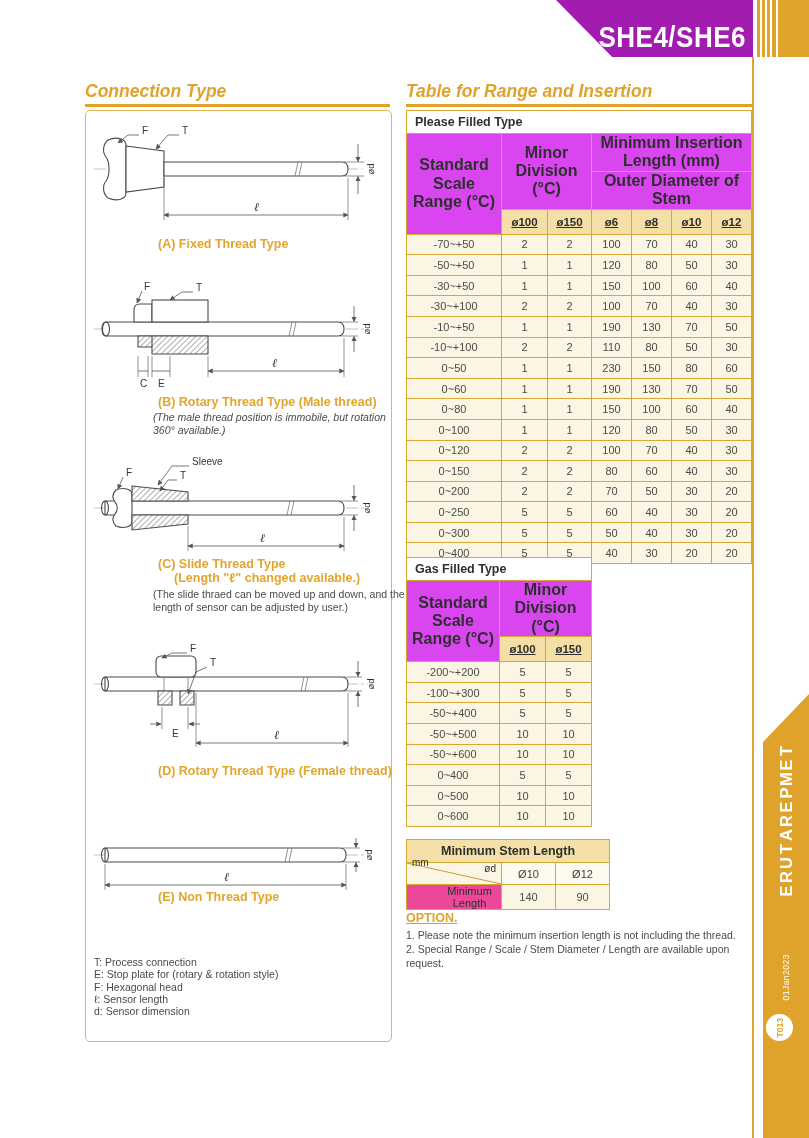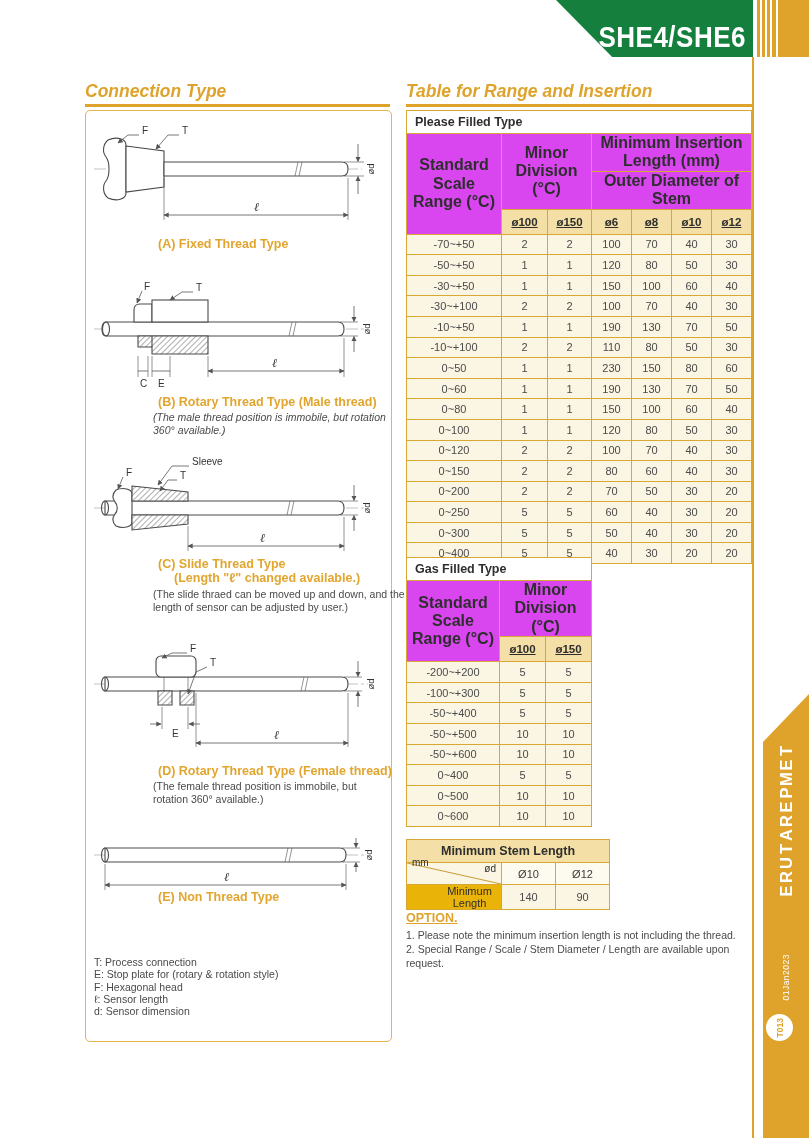--- a/index.html
+++ b/index.html
@@ -1,19 +1,19 @@
 <!DOCTYPE html>
 <html><head>
 <meta charset="utf-8">
 <style>
   html,body{margin:0;padding:0;background:#fff;}
   #page{position:relative;width:809px;height:1138px;background:#fff;overflow:hidden;
         font-family:"Liberation Sans",sans-serif;color:#3c3c3c;}
   
-  #brand-block{position:absolute;left:556px;top:0;width:197px;height:57px;background:#15803d;
+  #brand-block{position:absolute;left:556px;top:0;width:197px;height:57px;background:#a21caf;
                clip-path:polygon(0 0,100% 0,100% 100%,28.5% 100%);}
   #brand-text{position:absolute;right:7px;bottom:2px;font-size:26px;font-weight:800;color:#fff;
               letter-spacing:.5px;transform:scaleY(1.12);transform-origin:bottom;}
   .stripe{position:absolute;top:0;height:57px;background:#DFA32C;}
   #vline{position:absolute;left:752px;top:57px;width:2px;height:1081px;background:#DFA32C;}
   
   #side-band{position:absolute;left:763px;top:694px;width:46px;height:444px;background:#DFA32C;
              clip-path:polygon(0 48px,100% 0,100% 100%,0 100%);}
   #side-word{position:absolute;left:763px;top:744px;width:46px;display:flex;flex-direction:column;align-items:center;}
   .vletter{height:14px;line-height:14px;font-size:16.5px;font-weight:700;color:#fff;transform:rotate(-90deg);}
@@ -47,21 +47,21 @@
   table.dtable{position:absolute;border-collapse:collapse;table-layout:fixed;background:#fff;}
   table.dtable td,table.dtable th{border:1px solid #D9A733;font-size:11px;text-align:center;
       color:#4a4a4a;padding:0 2px;height:19.6px;background:#FBF5E4;font-weight:400;}
   table.dtable .ttl{background:#fff;text-align:left;font-size:12.5px;font-weight:700;color:#2e2e2e;
       padding-left:8px;height:22px;}
   table.dtable th.hc{background:#d946ef;font-weight:700;color:#2e2e2e;font-size:16px;line-height:1.15;}
   table.dtable th.hsym{background:#F4E0A6;font-weight:700;color:#2e2e2e;font-size:11.5px;text-decoration:underline;}
   
   #stem-table td{height:21px;}
   #stem-table .ttl2{background:#F4E0A6;font-weight:700;font-size:12.5px;color:#2e2e2e;text-align:center;height:22px;}
-  #stem-table .goldcell{background:#eab308;color:#2e2e2e;padding-left:33px;}
+  #stem-table .goldcell{background:#ec4899;color:#2e2e2e;padding-left:33px;}
   #stem-table .lightcell{background:#FDFAF0;color:#3c3c3c;}
   .diagcell{position:relative;background:#F4E0A6;}
   .diagcell svg{position:absolute;left:0;top:0;width:100%;height:100%;}
   .diagcell .c-top{position:absolute;right:5px;top:0;font-size:10px;color:#2e2e2e;}
   .diagcell .c-bot{position:absolute;left:5px;bottom:16px;font-size:10px;color:#2e2e2e;}
   
   #option-title{position:absolute;left:406px;top:911px;font-size:12.5px;font-weight:700;color:#DFA32C;
       text-decoration:underline;}
   #option-notes{position:absolute;left:406px;top:928px;font-size:10.5px;line-height:1.35;color:#4a4a4a;width:350px;}
 </style>
@@ -212,21 +212,20 @@
       <text class="lbl" x="80" y="93">E</text>
       <path class="thin" d="M104,49 V103 M256,49 V103"></path>
       <line class="dim" x1="104" y1="99" x2="256" y2="99" marker-start="url(#arr)" marker-end="url(#arr)"></line>
       <text class="dlbl" x="182" y="95">ℓ</text>
       <path class="thin" d="M252,33 H270 M252,47 H270"></path>
       <line class="dim" x1="266" y1="17" x2="266" y2="32.5" marker-end="url(#arr)"></line>
       <line class="dim" x1="266" y1="63" x2="266" y2="47.5" marker-end="url(#arr)"></line>
       <text class="odlbl" x="279" y="43" transform="rotate(-90 279 40)">ød</text>
     </svg>
     <div class="cap" style="top:653px;">(D) Rotary Thread Type (Female thread)</div>
-    <div class="dnote" style="top:669px;width:240px;">(The female thread position is immobile, but rotation 360° available.)</div>
 
     <svg style="top:723px;" width="290" height="62" viewBox="0 0 290 62">
       <line class="cl" x1="2" y1="21" x2="274" y2="21"></line>
       <path class="part" d="M13,14 H248 Q254,14 254,21 Q254,28 248,28 H13 Z"></path>
       <ellipse class="ln" cx="13" cy="21" rx="3.5" ry="7"></ellipse>
       <path class="thin" d="M196,14 L193,28 M200,14 L197,28"></path>
       <path class="thin" d="M13,30 V56 M254,30 V56"></path>
       <line class="dim" x1="13" y1="51" x2="254" y2="51" marker-start="url(#arr)" marker-end="url(#arr)"></line>
       <text class="dlbl" x="132" y="47">ℓ</text>
       <path class="thin" d="M250,14 H268 M250,28 H268"></path>

